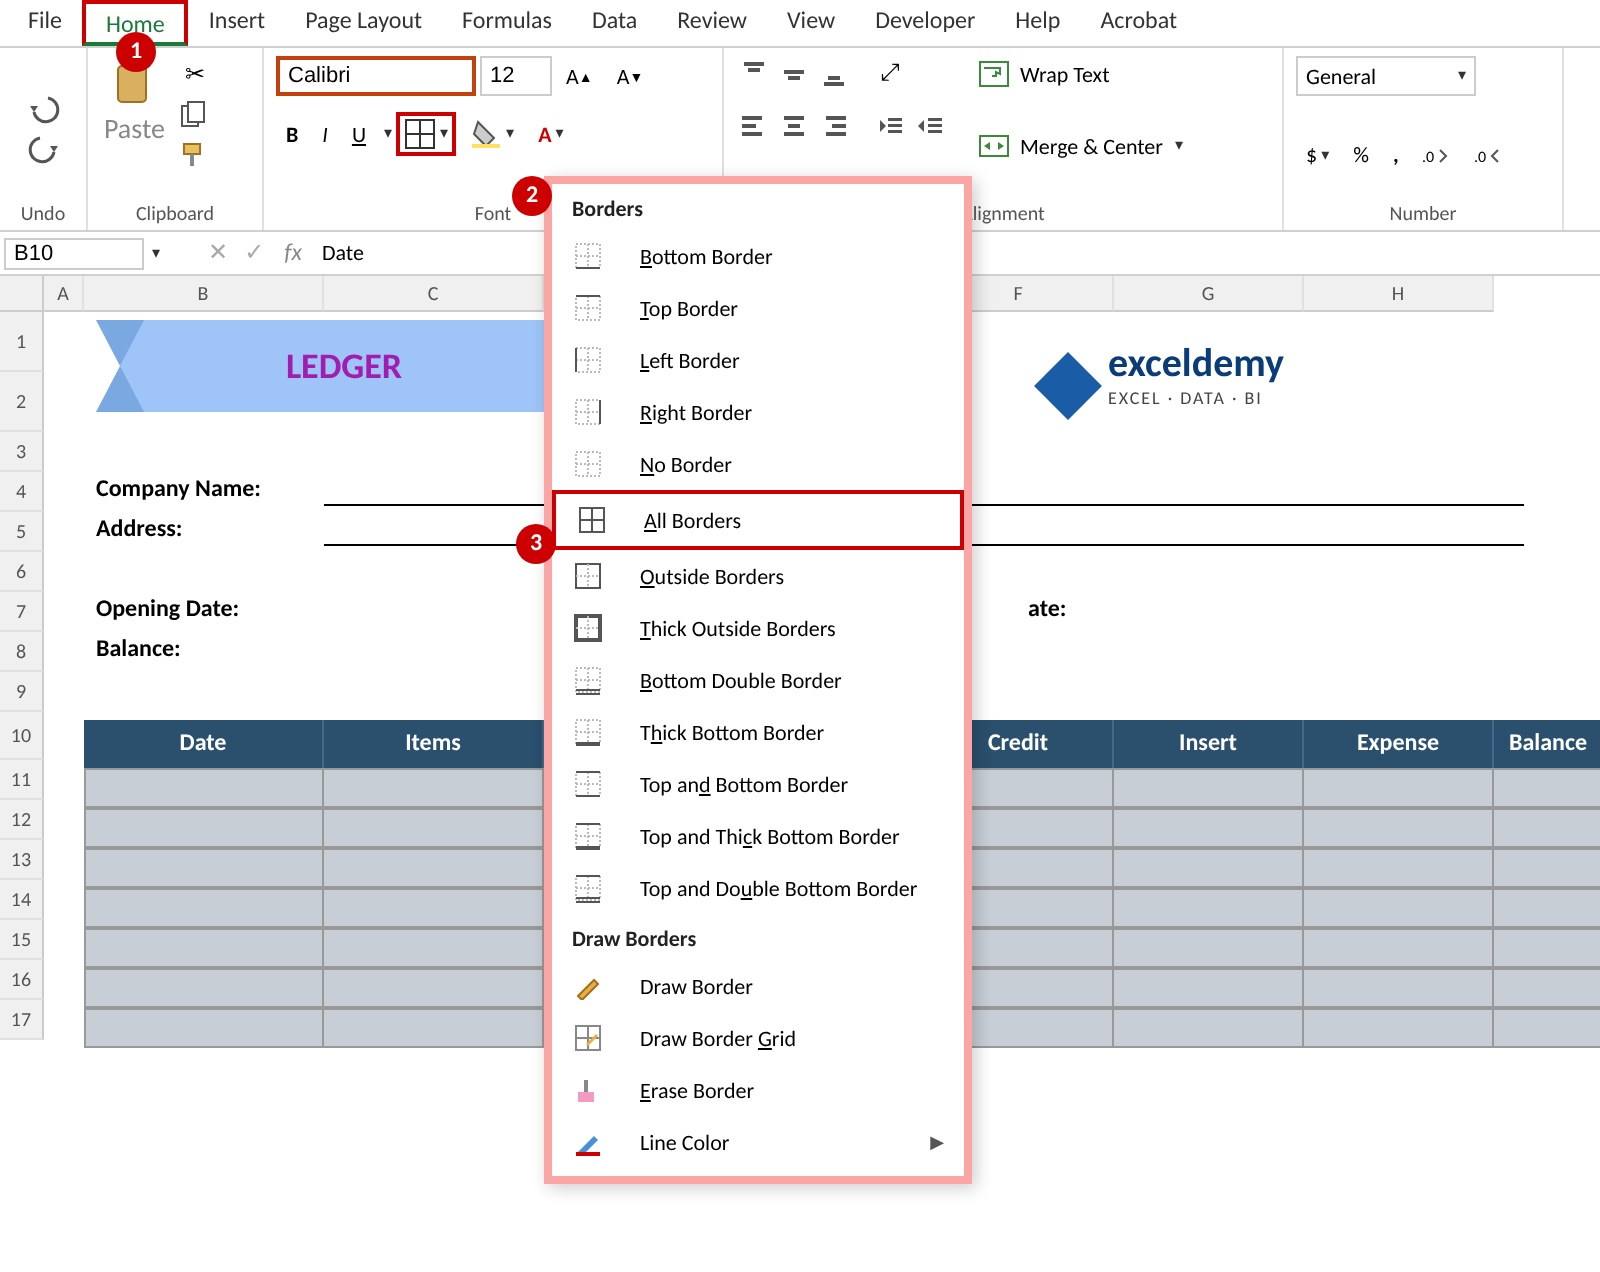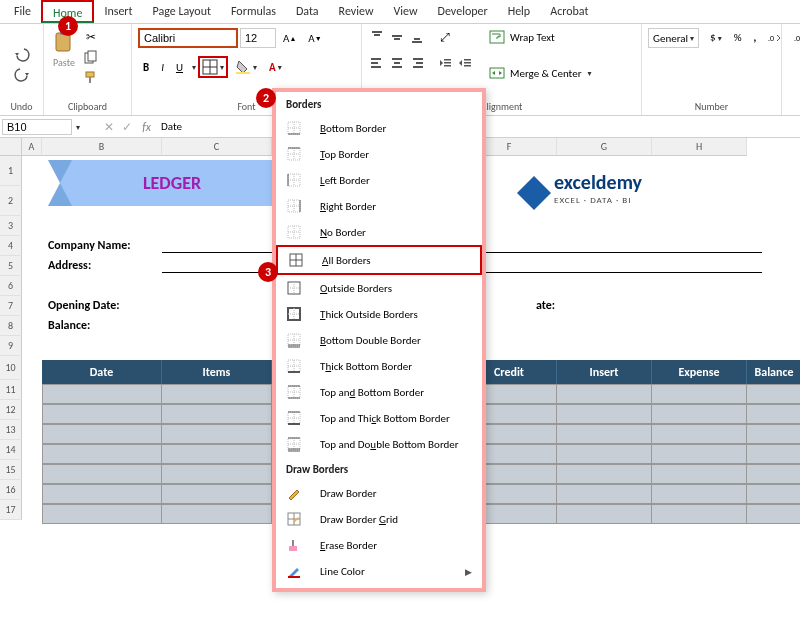--- a/index.html
+++ b/index.html
@@ -5,21 +5,21 @@
 * { box-sizing: border-box; margin: 0; padding: 0; }
 body { font-family: "Segoe UI", Calibri, Arial, sans-serif; font-size: 12px; background: #fff; width: 800px; height: 636px; overflow: hidden; position: relative; }
 .menubar { display: flex; background: #fff; border-bottom: 1px solid #d0d0d0; height: 24px; padding: 0 4px; }
 .menubar .tab { padding: 4px 10px; cursor: pointer; font-size: 12px; color: #333; }
 .menubar .tab.active { border-bottom: 2px solid #1a7a3a; color: #1a7a3a; }
 .tab.home-hl { border: 2px solid #c00; border-bottom: 2px solid #1a7a3a; position: relative; }
 .ribbon { display: flex; background: #fff; border-bottom: 1px solid #d0d0d0; height: 92px; }
 .group { display: flex; flex-direction: column; justify-content: space-between; border-right: 1px solid #e0e0e0; padding: 4px 6px 2px 6px; position: relative; }
 .group-label { text-align: center; font-size: 10px; color: #555; }
 .group-content { display: flex; align-items: flex-start; gap: 4px; flex: 1; }
-.big-btn { display: flex; flex-direction: column; align-items: center; font-size: 10px; color: #888; padding: 2px; }
+.big-btn { display: flex; flex-direction: column; align-items: center; font-size: 14px; color: #888; padding: 2px; }
 .big-btn .ico { width: 24px; height: 24px; margin-bottom: 2px; }
 .col { display: flex; flex-direction: column; gap: 2px; }
 .row { display: flex; gap: 2px; align-items: center; }
 .small-ico { width: 18px; height: 18px; display: inline-flex; align-items: center; justify-content: center; border: 1px solid transparent; }
 .font-name { width: 100px; height: 20px; border: 2px solid #c2410c; font-size: 11px; padding: 1px 4px; background: #fff; }
 .font-size { width: 36px; height: 20px; border: 1px solid #ccc; font-size: 11px; padding: 1px 4px; background: #fff; }
 .btn { padding: 2px 4px; border: 1px solid transparent; cursor: pointer; font-size: 11px; display: inline-flex; align-items: center; justify-content: center; }
 .border-btn { border: 2px solid #c00; padding: 1px 2px; display: inline-flex; align-items: center; }
 .drop-caret { font-size: 8px; margin-left: 2px; color: #333; }
 .num-callout { position: absolute; width: 20px; height: 20px; border-radius: 50%; background: #c00; color: #fff; font-weight: bold; font-size: 12px; display: flex; align-items: center; justify-content: center; z-index: 50; }
@@ -55,21 +55,21 @@
 .tbody-row .td + .td { border-left: none; }
 .borders-menu { position: absolute; left: 272px; top: 88px; width: 214px; background: #fff; border: 4px solid #fca5a5; box-shadow: 2px 2px 8px rgba(0,0,0,0.2); z-index: 40; padding-bottom: 4px; }
 .menu-hdr { font-weight: bold; font-size: 11px; padding: 6px 10px 4px 10px; color: #222; }
 .menu-item { display: flex; align-items: center; gap: 18px; padding: 5px 10px; font-size: 11px; cursor: pointer; }
 .menu-item.highlight { border: 2px solid #c00; }
 .menu-item .mi-ico { width: 16px; height: 16px; display: inline-flex; align-items: center; justify-content: center; }
 .menu-item .arrow { margin-left: auto; font-size: 9px; color: #555; }
 .ul { text-decoration: underline; }
 svg { display: block; }
 .wrap-text-row { display:flex; align-items:center; gap:4px; font-size:11px; }
-.number-group { display:flex; flex-direction:row; gap:6px; }
+.number-group { display:flex; flex-direction:column; gap:20px; }
 .gen-sel { width:90px; height:20px; border:1px solid #ccc; background:#fff; padding:1px 4px; font-size:11px; display:flex; align-items:center; justify-content:space-between; }
 </style>
 </head>
 <body>
 
 <div class="menubar">
   <div class="tab">File</div>
   <div class="tab active home-hl">Home</div>
   <div class="tab">Insert</div>
   <div class="tab">Page Layout</div>
@@ -345,21 +345,21 @@
           <div class="brand-text">exceldemy</div>
           <div class="brand-sub">EXCEL · DATA · BI</div>
         </div>
       </div>
       <div class="fld-label" style="left:26px; top:82px;">Company Name:</div>
       <div class="fld-line" style="left:140px; top:96px; width:600px;"></div>
       <div class="fld-label" style="left:26px; top:102px;">Address:</div>
       <div class="fld-line" style="left:140px; top:116px; width:600px;"></div>
       <div class="fld-label" style="left:26px; top:142px;">Opening Date:</div>
       <div class="fld-label" style="left:26px; top:162px;">Balance:</div>
-      <div class="fld-label" style="left:514px; top:142px;">ate:</div>
+      <div class="fld-label" style="left:492px; top:142px;">ate:</div>
 
       <div class="thead-row">
         <div class="th cB">Date</div>
         <div class="th cC">Items</div>
         <div class="th cD"></div>
         <div class="th cE"></div>
         <div class="th cF">Credit</div>
         <div class="th cG">Insert</div>
         <div class="th cH">Expense</div>
         <div class="th cI">Balance</div>

